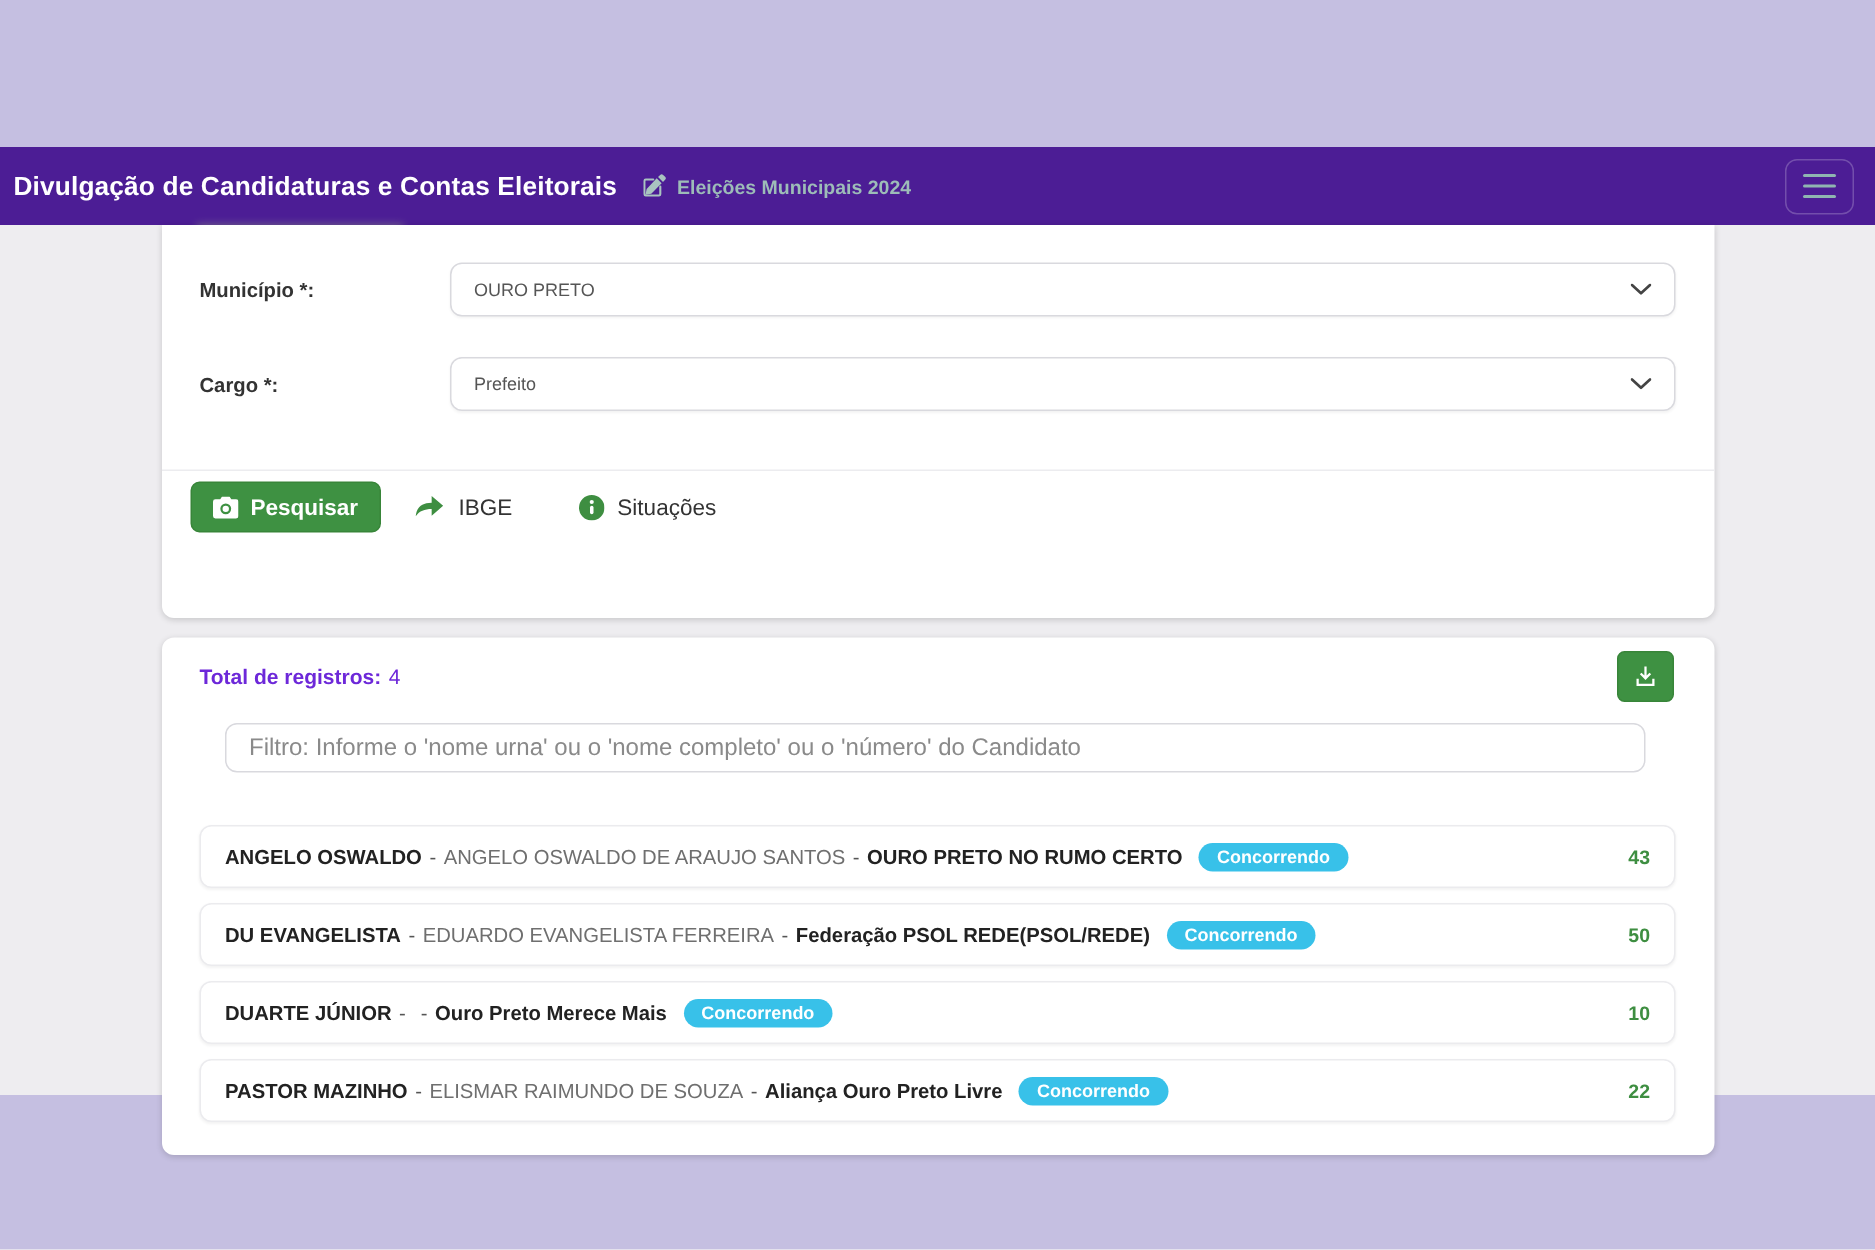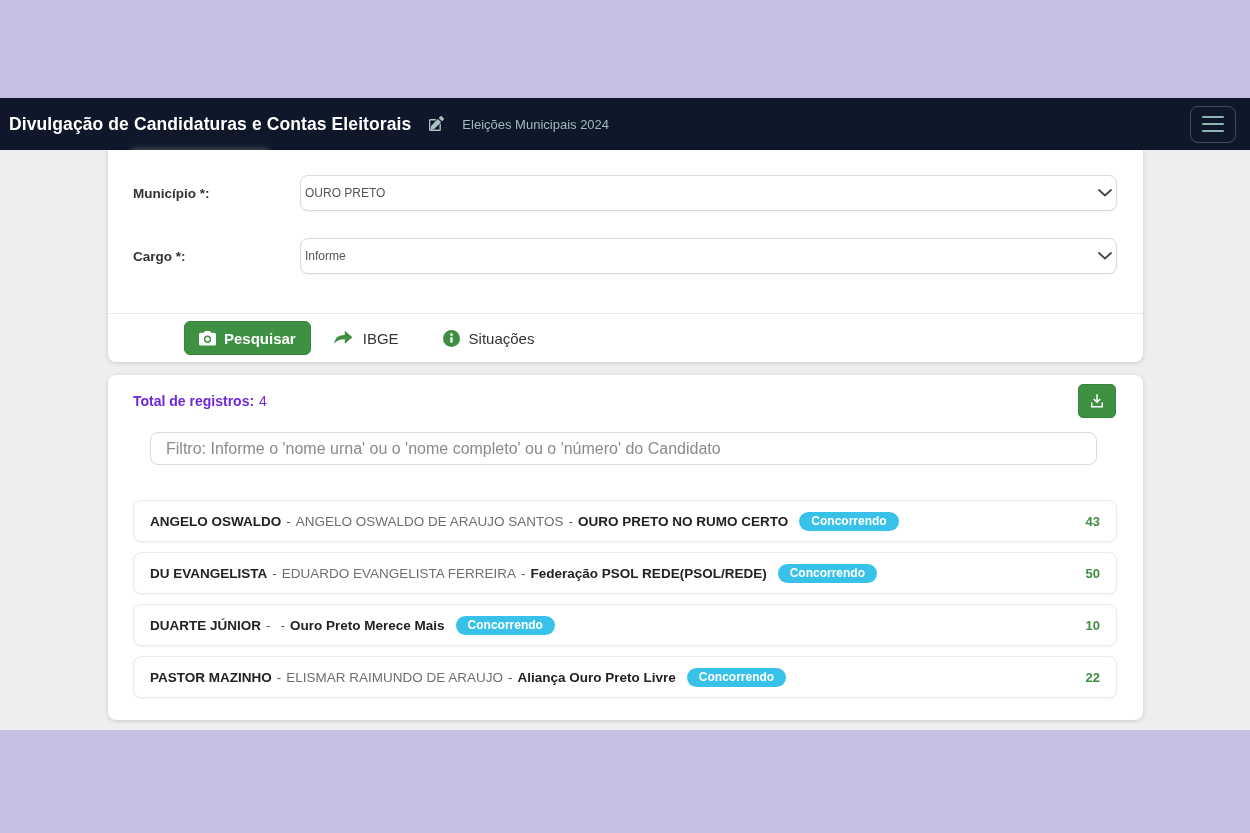--- a/index.html
+++ b/index.html
@@ -3,58 +3,58 @@
 <meta charset="utf-8">
 <style>
   * { box-sizing: border-box; margin: 0; padding: 0; }
   html, body { width: 1250px; height: 833px; overflow: hidden; }
   body { font-family: "Liberation Sans", sans-serif; background: #eeedf0; }
 
   .band-top    { height: 98px;  background: #c5bfe1; }
   .band-bottom { height: 103px; background: #c5bfe1; }
 
   .navbar {
-    height: 52px; background: #0f172a; display: flex; align-items: center;
+    height: 52px; background: #4c1d95; display: flex; align-items: center;
     padding: 0 14px 0 9px; position: relative;
   }
   .brand { color: #fff; font-weight: bold; font-size: 17.5px; letter-spacing: .1px; }
   .subtitle {
-    display: flex; align-items: center; gap: 18px; margin-left: 17px;
-    color: #9dbcb8; font-size: 13px; font-weight: normal; cursor: pointer;
+    display: flex; align-items: center; gap: 7px; margin-left: 17px;
+    color: #9dbcb8; font-size: 13px; font-weight: bold; cursor: pointer;
   }
   .toggler {
     margin-left: auto; width: 46px; height: 37px; border: 1px solid rgba(255,255,255,.22);
     border-radius: 8px; background: transparent; display: flex; flex-direction: column;
     justify-content: center; align-items: center; gap: 4.5px; cursor: pointer;
   }
   .toggler .bar { width: 22px; height: 2.4px; background: #8fb5b1; border-radius: 2px; }
 
   .content { background: #eeedf0; height: 580px; position: relative; }
   .remnant {
     position: absolute; left: 131px; top: 0; width: 138px; height: 7px;
     background: #8f8f93; filter: blur(3px); border-radius: 0 0 6px 6px; opacity: .75;
   }
 
   .card {
     background: #fff; width: 1035px; margin-left: 108px;
     box-shadow: 0 1px 4px rgba(0,0,0,.16); position: relative;
   }
-  .card-form { border-radius: 0 0 8px 8px; padding-top: 25px; height: 212px; }
+  .card-form { border-radius: 0 0 8px 8px; padding-top: 25px; height: 262px; }
 
   .form-row { display: flex; align-items: center; padding: 0 26px 0 25px; margin-bottom: 27px; }
   .form-label { width: 167px; font-weight: bold; font-size: 13.5px; color: #333; flex: none; }
   .select {
     flex: 1; height: 36px; border: 1px solid #d9d9de; border-radius: 8px;
     display: flex; align-items: center; justify-content: space-between;
-    padding: 0 4px; font-size: 12px; color: #555; background: #fff; cursor: pointer;
+    padding: 0 15px; font-size: 12px; color: #555; background: #fff; cursor: pointer;
     box-shadow: 0 1px 2px rgba(0,0,0,.05);
   }
 
   .divider { border-top: 1px solid #ececef; margin-top: 39px; }
-  .actions { display: flex; align-items: center; padding: 7px 24px 0 40px; margin-left: 36px; }
+  .actions { display: flex; align-items: center; padding: 7px 24px 0 19px; }
   .btn-search {
     height: 34px; background: #3e9142; border: 1px solid #388539; color: #fff;
     border-radius: 6px; font-size: 15px; font-weight: 600; display: flex; align-items: center;
     gap: 8px; padding: 0 14px; cursor: pointer; font-family: "Liberation Sans", sans-serif;
   }
   .link-action {
     display: flex; align-items: center; gap: 9px; font-size: 15px; color: #333;
     cursor: pointer; text-decoration: none; justify-content: flex-end;
   }
   .link-ibge { margin-left: 22px; }
@@ -124,21 +124,21 @@
       <div class="select">
         <span>OURO PRETO</span>
         <svg width="14" height="8" viewBox="0 0 14 8" fill="none">
           <path d="M1 1l6 5.5L13 1" stroke="#444" stroke-width="1.8" stroke-linecap="round" stroke-linejoin="round"></path>
         </svg>
       </div>
     </div>
     <div class="form-row">
       <label class="form-label">Cargo *:</label>
       <div class="select">
-        <span>Informe</span>
+        <span>Prefeito</span>
         <svg width="14" height="8" viewBox="0 0 14 8" fill="none">
           <path d="M1 1l6 5.5L13 1" stroke="#444" stroke-width="1.8" stroke-linecap="round" stroke-linejoin="round"></path>
         </svg>
       </div>
     </div>
     <div class="divider"></div>
     <div class="actions">
       <button class="btn-search">
         <svg width="17" height="15" viewBox="0 0 24 21">
           <path fill="#fff" fill-rule="evenodd" d="M8.5 0 6.8 2.5H2.3A2.3 2.3 0 0 0 0 4.8v13.4a2.3 2.3 0 0 0 2.3 2.3h19.4a2.3 2.3 0 0 0 2.3-2.3V4.8a2.3 2.3 0 0 0-2.3-2.3h-4.5L15.5 0h-7zM12 16.6a5.1 5.1 0 1 1 0-10.2 5.1 5.1 0 0 1 0 10.2z"></path>
@@ -208,21 +208,21 @@
       <span class="sep">-</span>
       <span class="party">Ouro Preto Merece Mais</span>
       <span class="badge">Concorrendo</span>
     </div>
     <div class="num">10</div>
   </div>
         <div class="row">
     <div class="row-text">
       <span class="urn">PASTOR MAZINHO</span>
       <span class="sep">-</span>
-      <span class="full">ELISMAR RAIMUNDO DE ARAUJO</span>
+      <span class="full">ELISMAR RAIMUNDO DE SOUZA</span>
       <span class="sep">-</span>
       <span class="party">Aliança Ouro Preto Livre</span>
       <span class="badge">Concorrendo</span>
     </div>
     <div class="num">22</div>
   </div>
       </div>
   </section>
 </main>
 

